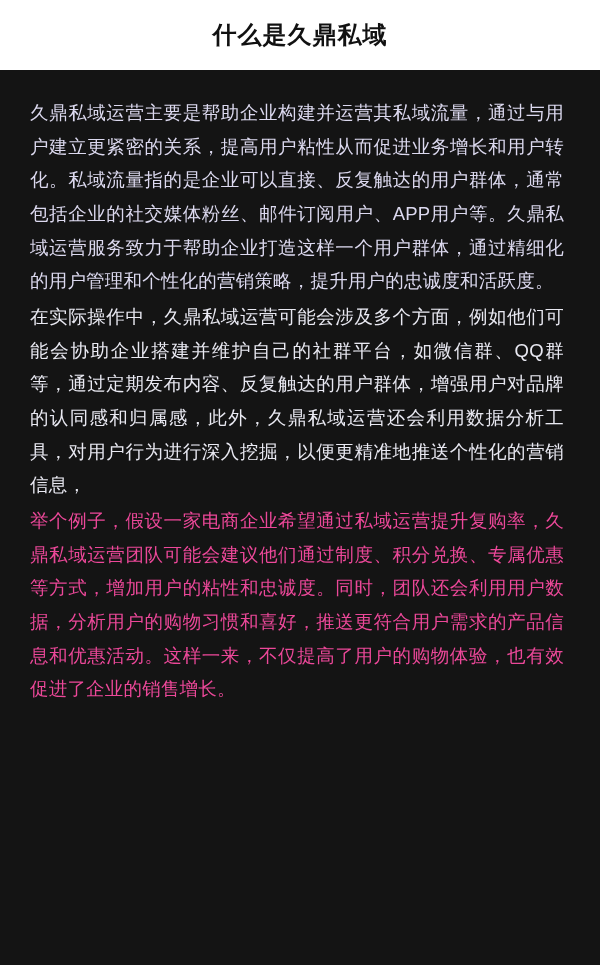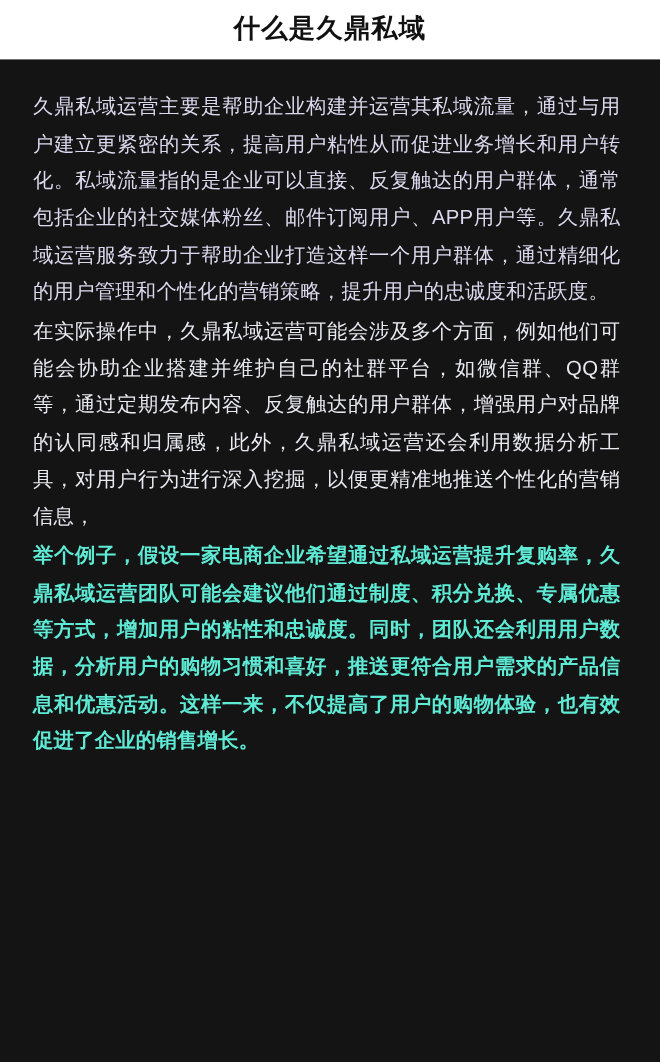--- a/index.html
+++ b/index.html
@@ -16,21 +16,21 @@
   .page {
     width: 600px;
     height: 965px;
     background: #ffffff;
     box-sizing: border-box;
     display: flex;
     flex-direction: column;
     align-items: stretch;
   }
   .title-bar {
-    height: 54px;
+    height: 70px;
     display: flex;
     align-items: center;
     justify-content: center;
     background: #ffffff;
     flex: 0 0 auto;
   }
   .title-text {
     font-size: 24px;
     font-weight: bold;
     color: #111111;
@@ -52,22 +52,21 @@
     text-align: justify;
     text-justify: inter-ideograph;
     margin: 0 0 2px 0;
     letter-spacing: 0.2px;
     word-break: break-word;
   }
   .p-first {
     color: #dcd9ef;
   }
   .p-example {
-    color: #5eead4;
-    font-weight: bold;
+    color: #ec4899;
   }
 </style>
 </head>
 <body>
 
 <div class="page">
 
   <div class="title-bar">
     <div class="title-text">什么是久鼎私域</div>
   </div>

